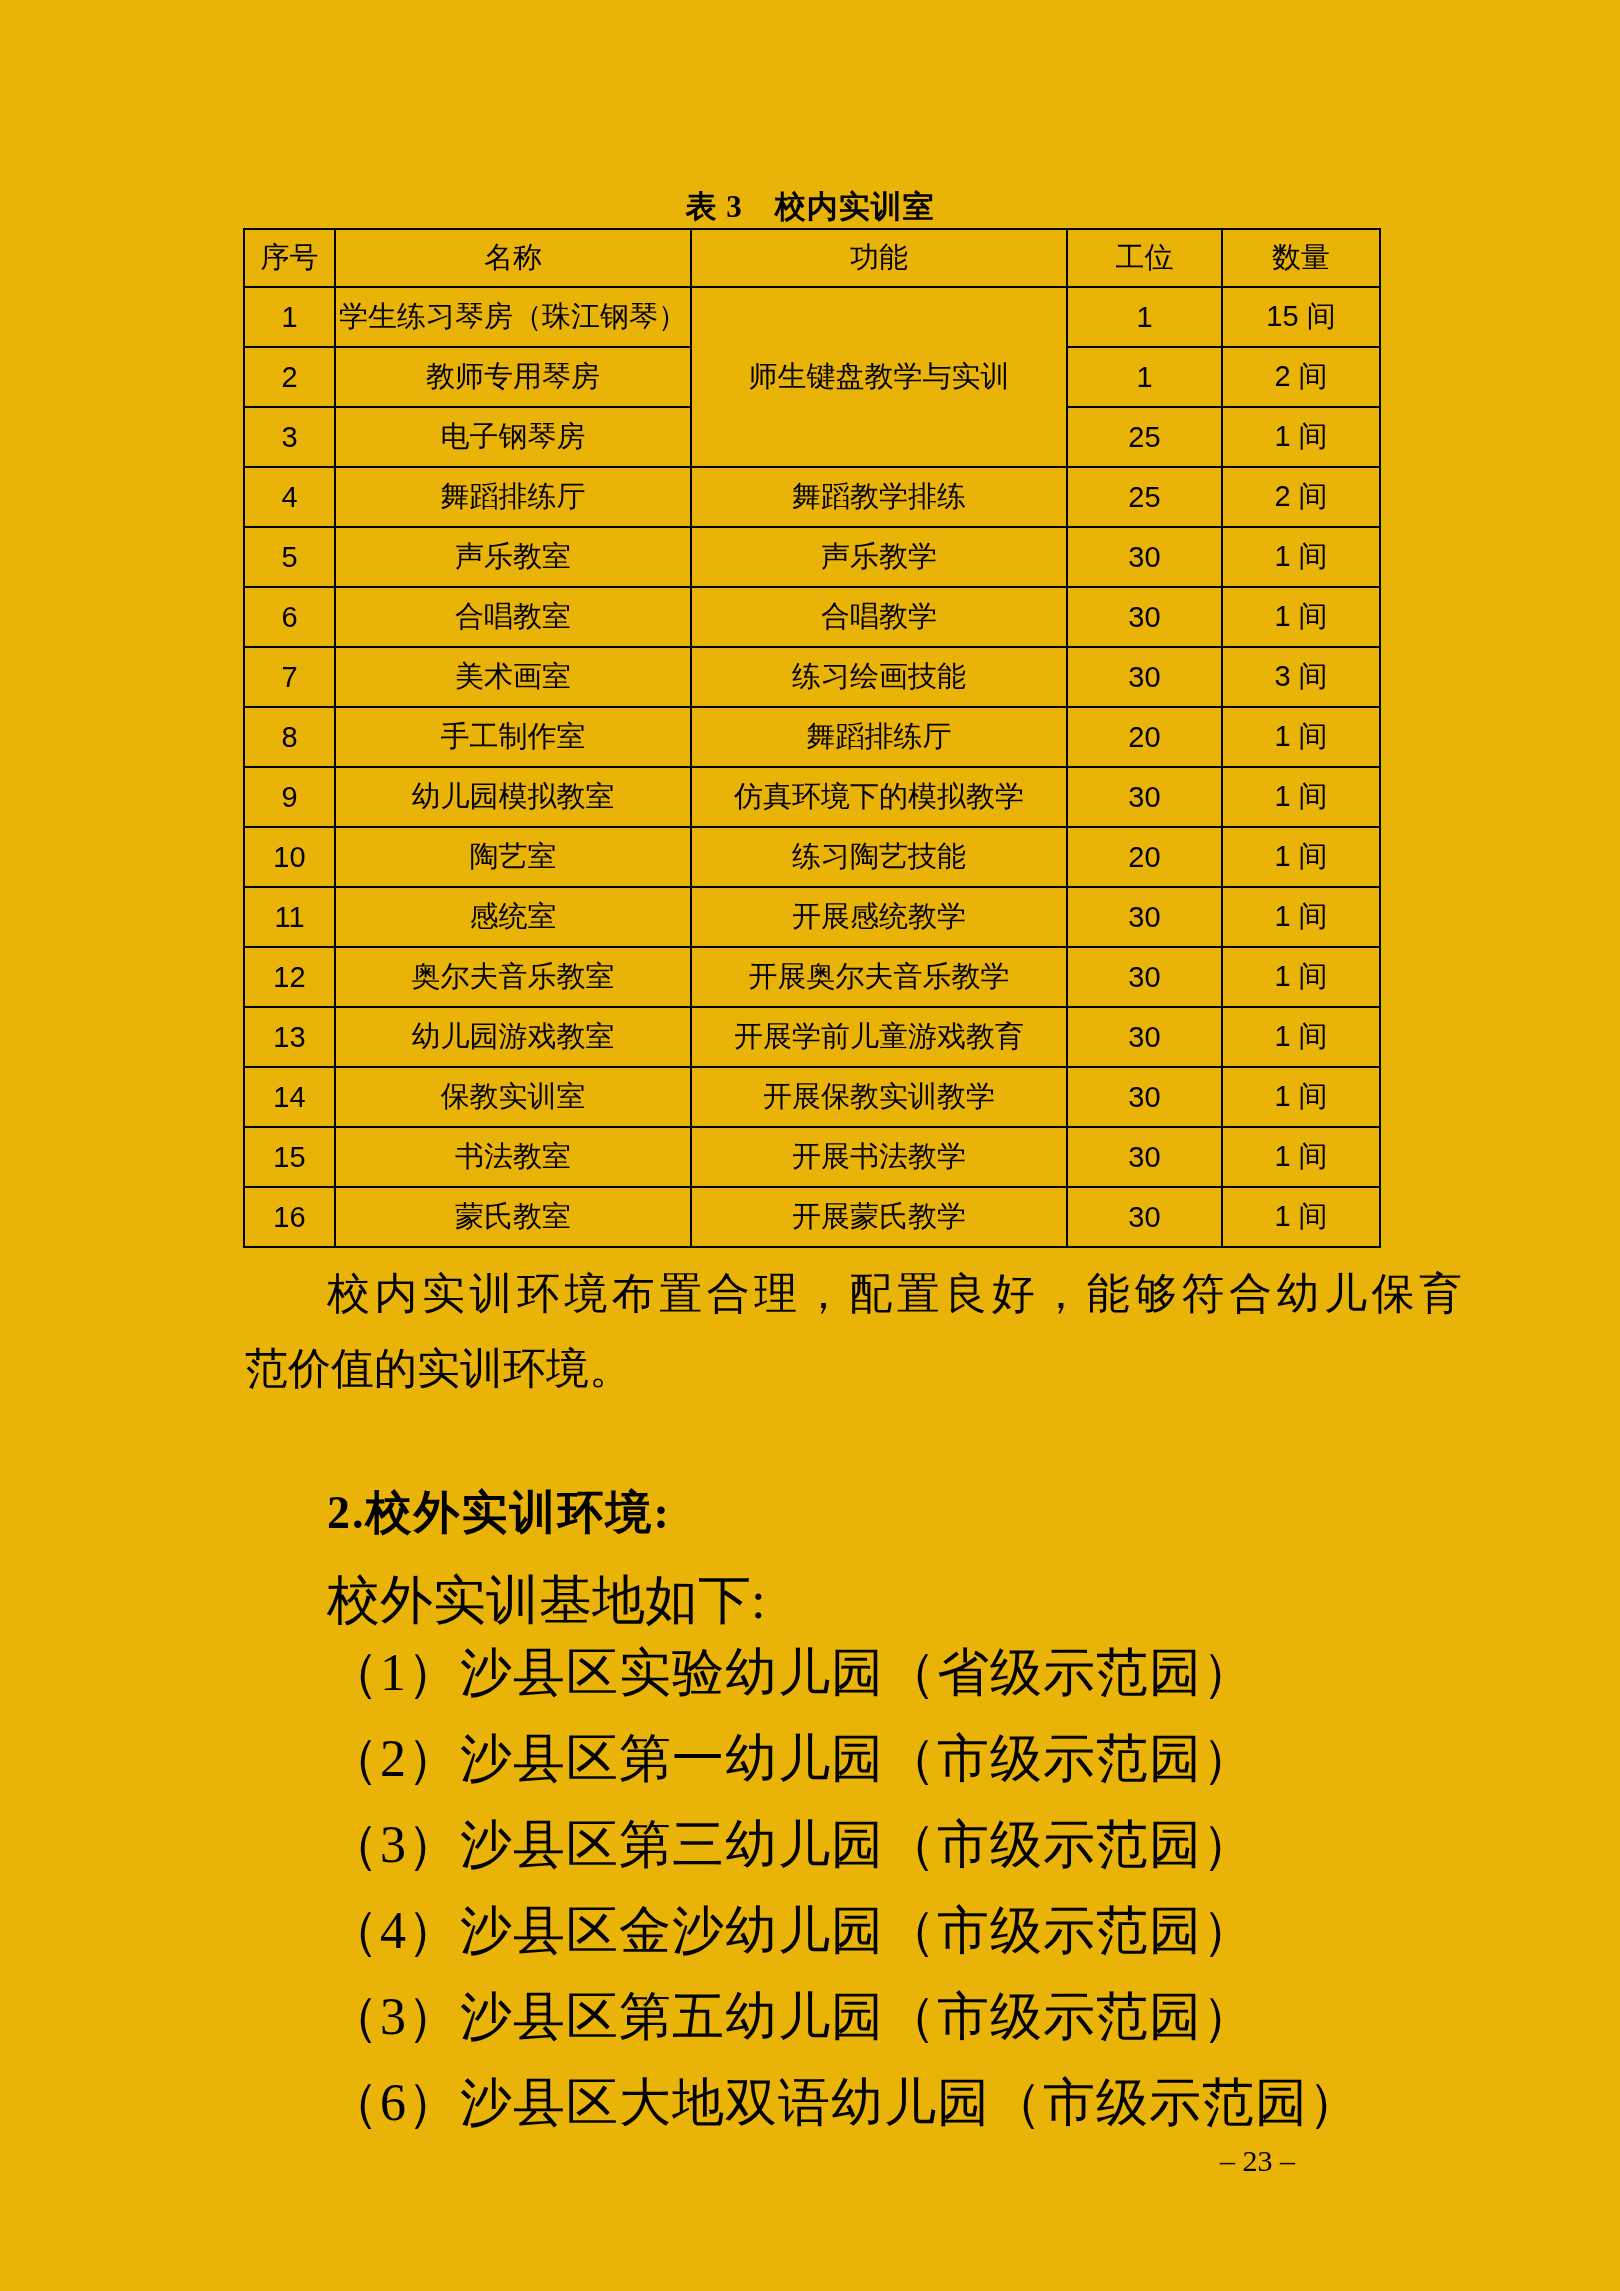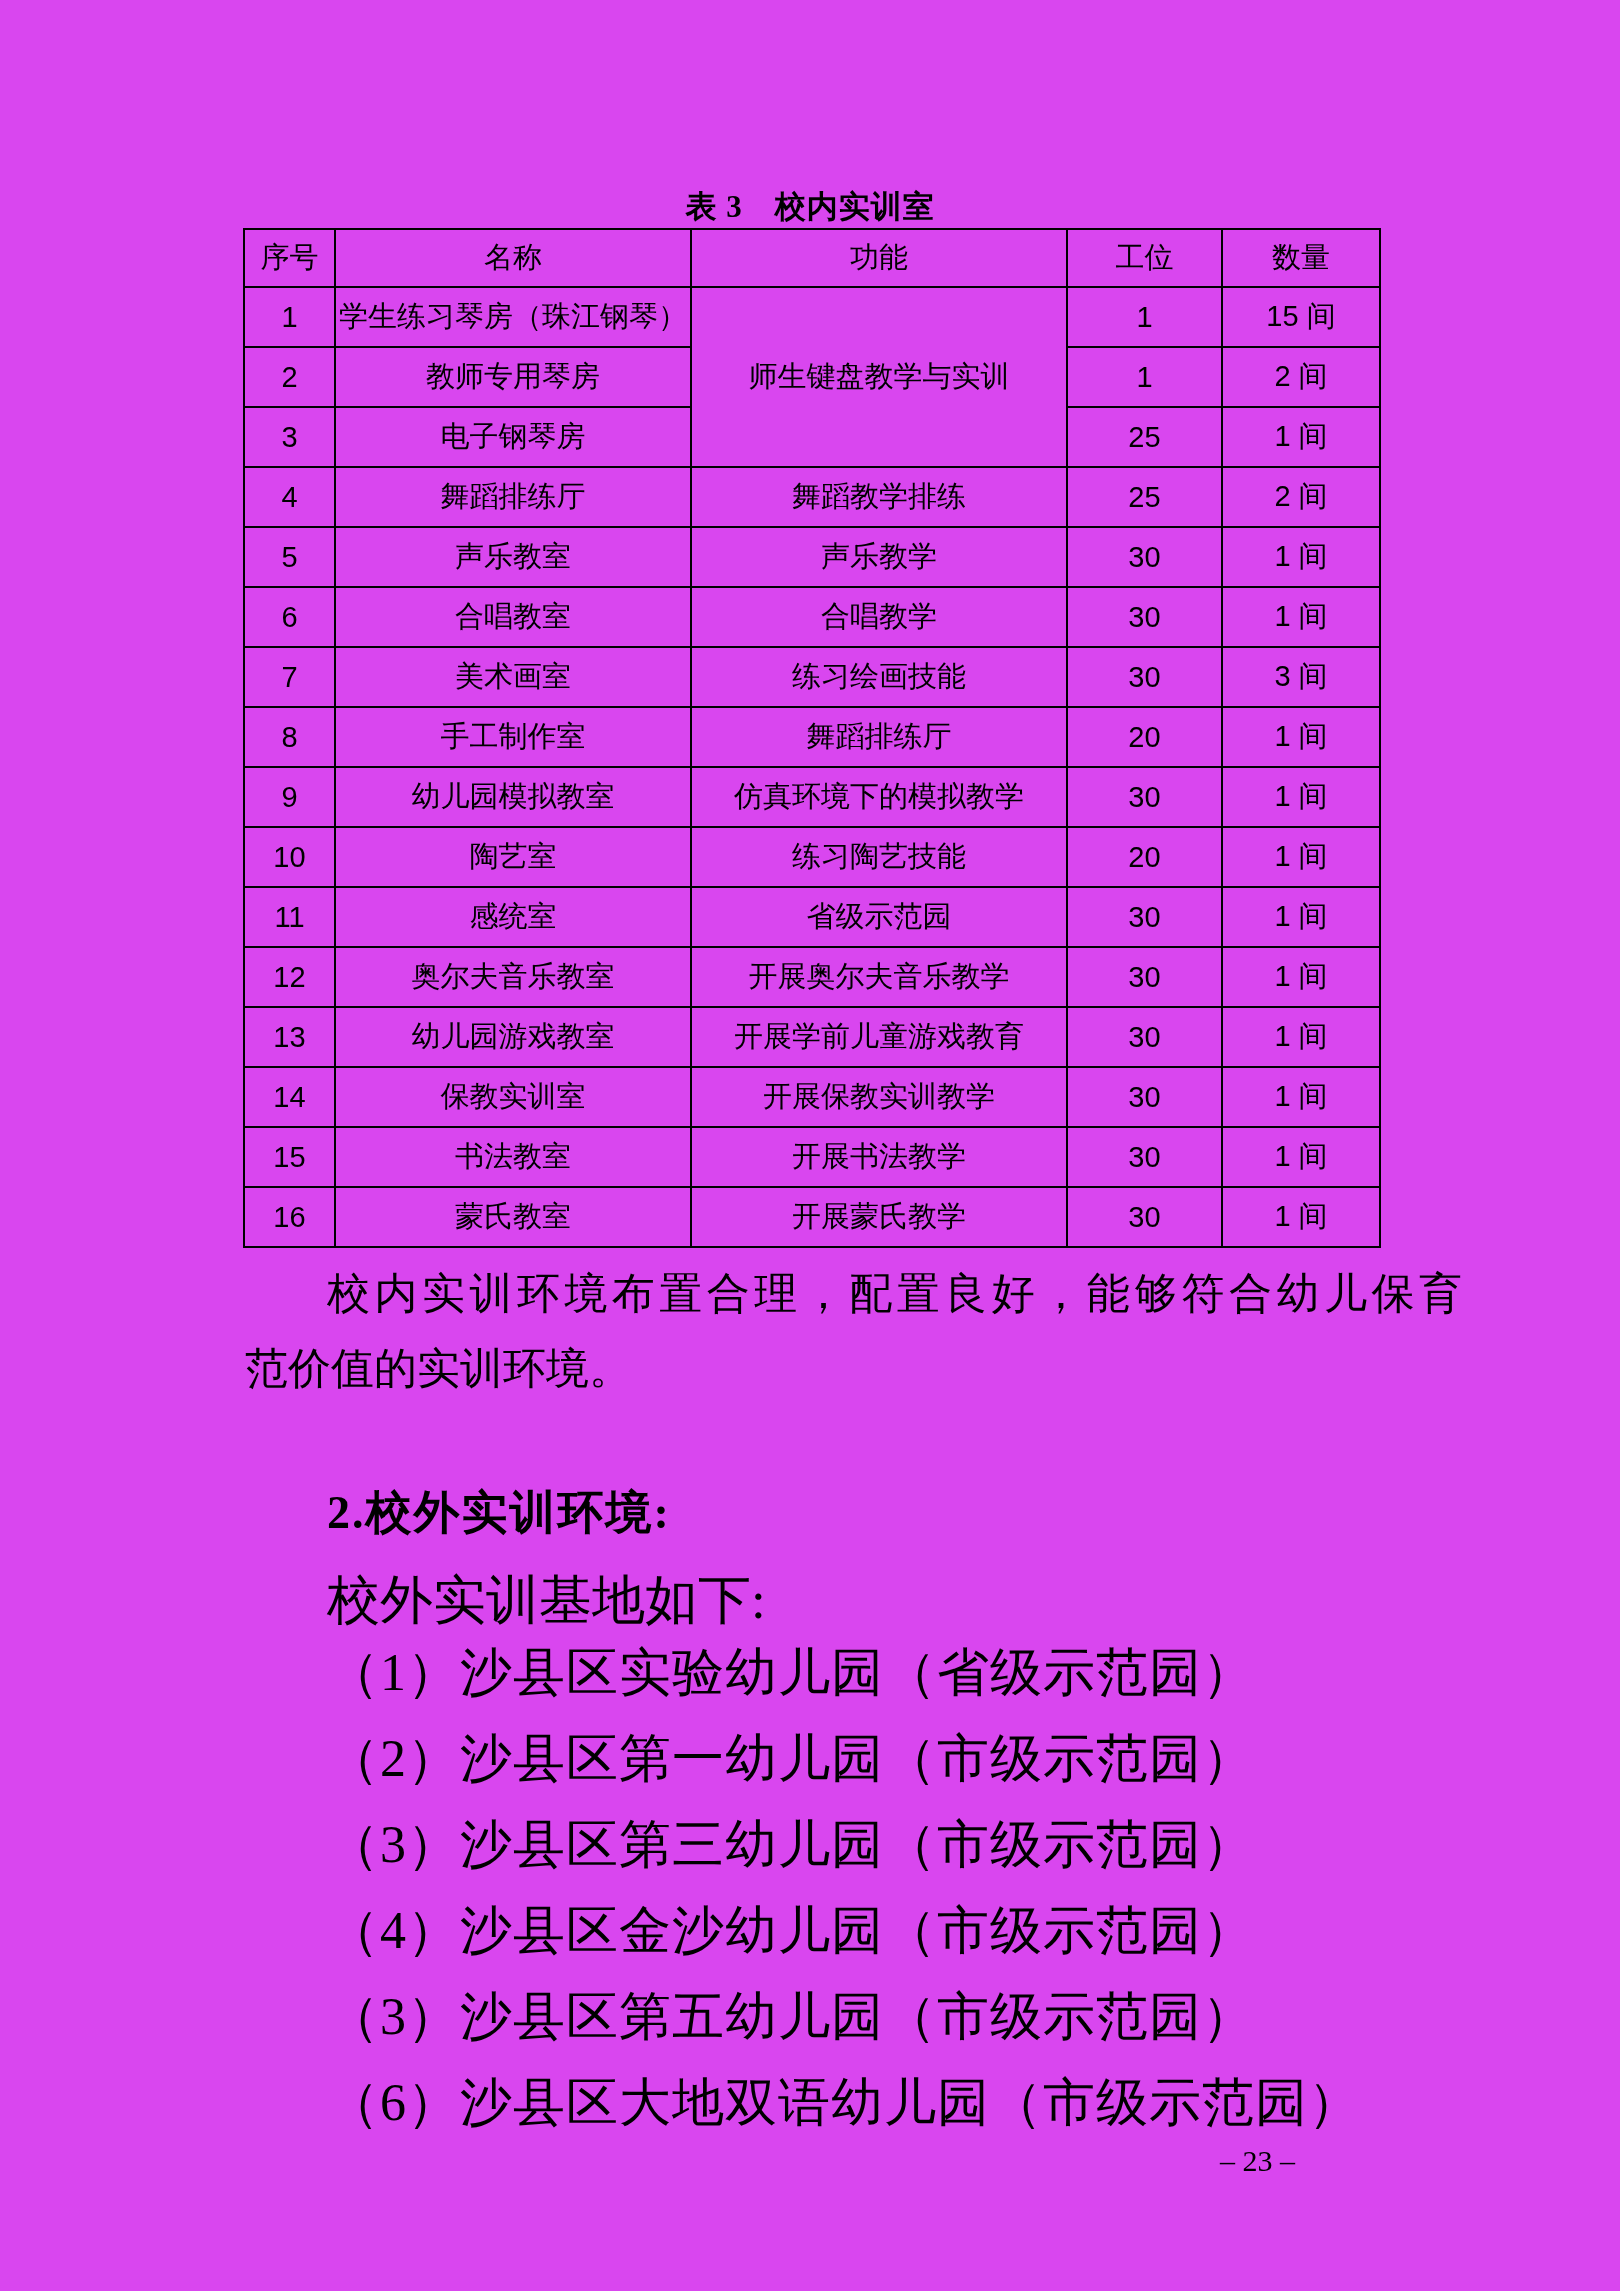--- a/index.html
+++ b/index.html
@@ -1,20 +1,20 @@
 <!DOCTYPE html>
 <html><head>
 <meta charset="utf-8">
 <style>
   html,body{margin:0;padding:0;background:#e8e8e8;}
   .page{
     position:relative;
     width:1620px;height:2292px;
     margin:0 auto;
-    background:#d946ef;
+    background:#eab308;
     color:#000;
     font-family:"Liberation Serif","DejaVu Serif",serif;
     overflow:hidden;
   }
   .table-title{
     position:absolute;top:186px;left:0;width:1620px;
     text-align:center;
     font-size:31px;font-weight:bold;
     letter-spacing:1px;
     white-space:pre;
@@ -159,21 +159,21 @@
         <tr>
           <td class="c-idx">10</td>
           <td class="c-name">陶艺室</td>
           <td class="c-fn">练习陶艺技能</td>
           <td class="c-seat">20</td>
           <td class="c-qty">1 间</td>
         </tr>
         <tr>
           <td class="c-idx">11</td>
           <td class="c-name">感统室</td>
-          <td class="c-fn">省级示范园</td>
+          <td class="c-fn">开展感统教学</td>
           <td class="c-seat">30</td>
           <td class="c-qty">1 间</td>
         </tr>
         <tr>
           <td class="c-idx">12</td>
           <td class="c-name">奥尔夫音乐教室</td>
           <td class="c-fn">开展奥尔夫音乐教学</td>
           <td class="c-seat">30</td>
           <td class="c-qty">1 间</td>
         </tr>

